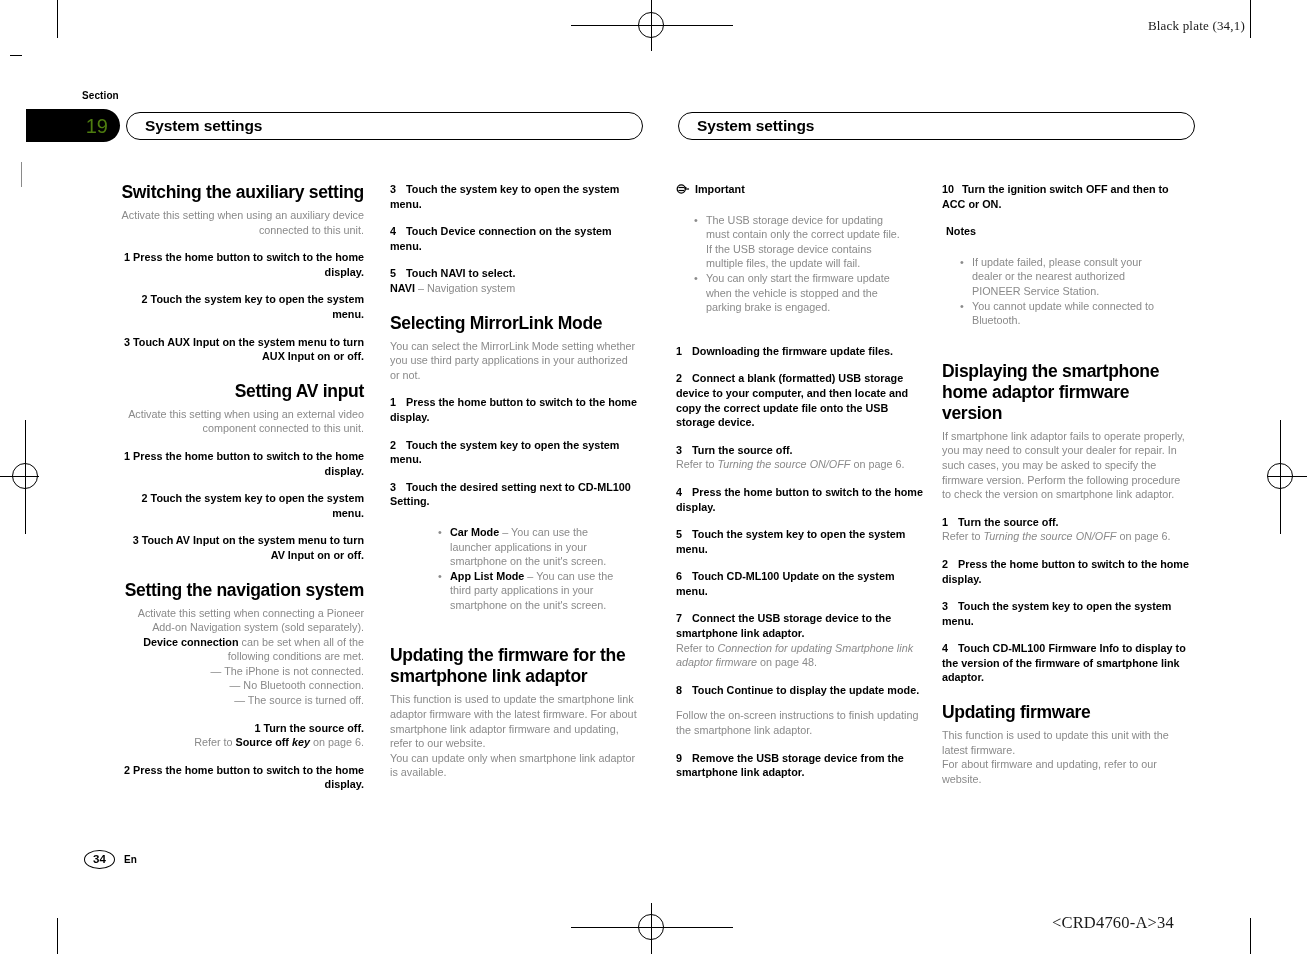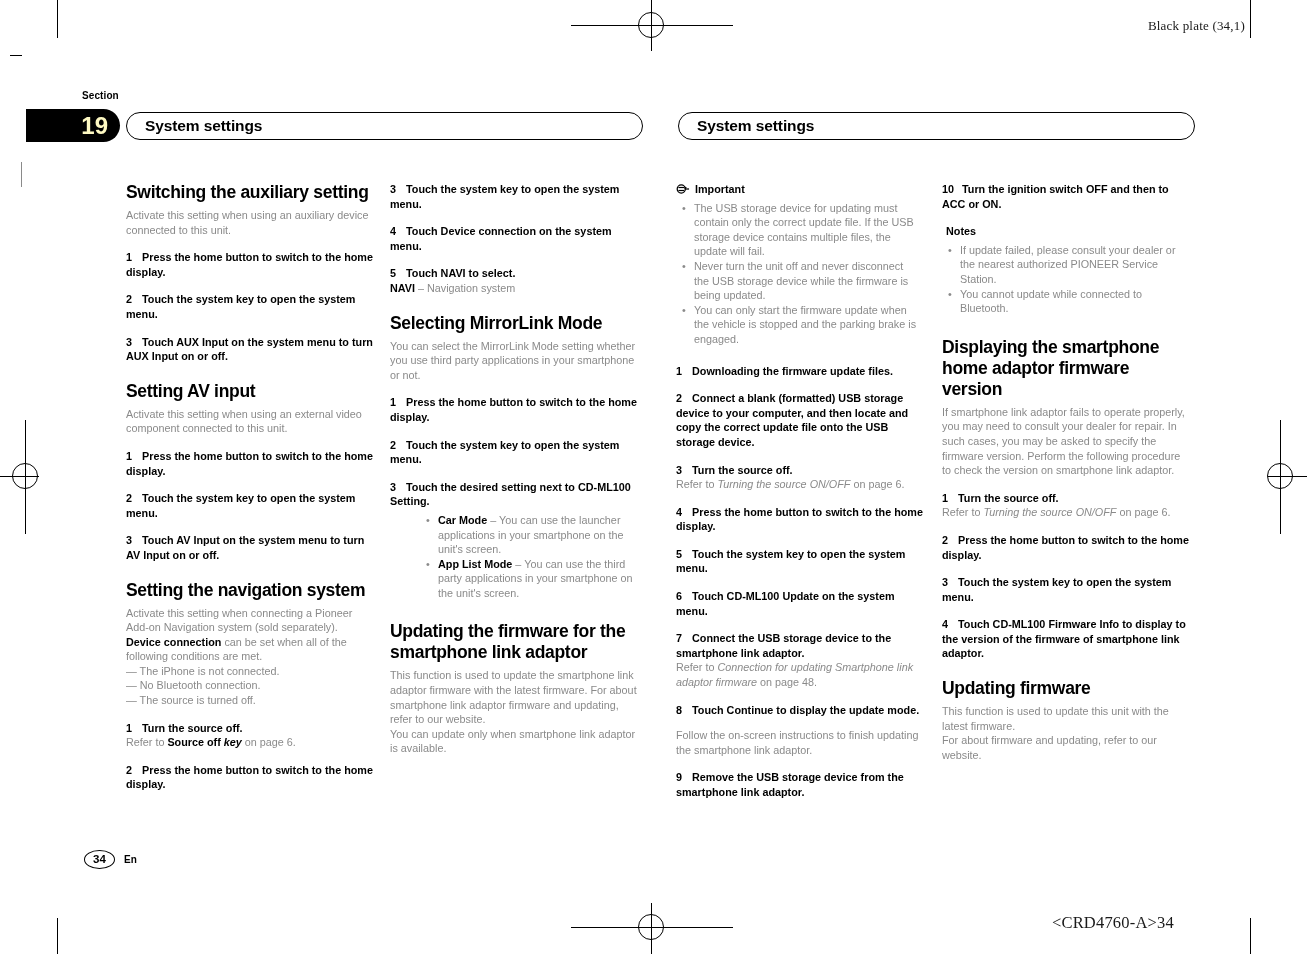--- a/index.html
+++ b/index.html
@@ -89,23 +89,23 @@
     top: 7px;
     width: 94px;
     height: 33px;
     background: #000;
     border-radius: 0 17px 17px 0;
   }
   .section-num {
     position: absolute;
     right: 12px;
     top: 7px;
-    color: #fef9c3;
-    font-size: 24px;
-    font-weight: bold;
+    color: #4d7c0f;
+    font-size: 20px;
+    font-weight: normal;
     line-height: 20px;
   }
 
   
   .header-pill {
     position: absolute;
     height: 28px;
     border: 1.6px solid #000;
     border-radius: 15px;
     box-sizing: border-box;
@@ -123,21 +123,21 @@
   #hdr-right { left: 678px; top: 112px; width: 517px; }
 
   
   .col {
     position: absolute;
     top: 182px;
     width: 248px;
     font-size: 10.8px;
     line-height: 14.6px;
   }
-  #col1 { left: 126px; }
+  #col1 { left: 116px; text-align: right; }
   #col2 { left: 390px; }
   #col3 { left: 676px; }
   #col4 { left: 942px; }
 
   h2.sec {
     font-size: 17.5px;
     font-weight: bold;
     line-height: 21px;
     margin: 0 0 5px 0;
     letter-spacing: -0.3px;
@@ -171,21 +171,21 @@
   ul.dash {
     list-style: none;
     margin: 0;
     padding: 0;
     color: #8a8a8a;
   }
   ul.dash li { line-height: 14.6px; }
 
   ul.bul {
     list-style: none;
-    margin: 4px;
+    margin: 16px;
     padding: 0 0 0 0;
   }
   ul.bul > li {
     color: #8a8a8a;
     position: relative;
     padding-left: 14px;
     line-height: 14.6px;
   }
   ul.bul > li::before {
     content: "\2022";
@@ -331,21 +331,21 @@
   </div>
 <div class="col" id="col2">
     <p class="step"><span class="n">3</span> Touch the system key to open the system menu.</p>
     <div style="height: 13px;"></div>
     <p class="step"><span class="n">4</span> Touch Device connection on the system menu.</p>
     <div style="height: 13px;"></div>
     <p class="step"><span class="n">5</span> Touch NAVI to select.</p>
     <p class="sub"><b>NAVI</b> – Navigation system</p>
     <div style="height: 17px;"></div>
     <h2 class="sec">Selecting MirrorLink Mode</h2>
-    <p class="intro">You can select the MirrorLink Mode setting whether you use third party applications in your smartphone or not.</p>
+    <p class="intro">You can select the MirrorLink Mode setting whether you use third party applications in your authorized or not.</p>
     <div style="height: 13px;"></div>
     <p class="step"><span class="n">1</span> Press the home button to switch to the home display.</p>
     <div style="height: 13px;"></div>
     <p class="step"><span class="n">2</span> Touch the system key to open the system menu.</p>
     <div style="height: 13px;"></div>
     <p class="step"><span class="n">3</span> Touch the desired setting next to CD-ML100 Setting.</p>
     <ul class="bul indented">
       <li><b>Car Mode</b> – You can use the launcher applications in your smartphone on the unit's screen.</li>
       <li><b>App List Mode</b> – You can use the third party applications in your smartphone on the unit's screen.</li>
     </ul>
@@ -361,21 +361,20 @@
           <circle cx="7" cy="8" r="5.4" fill="none" stroke="#000" stroke-width="1.7"></circle>
           <rect x="3.2" y="5.2" width="7.6" height="1.6" fill="#000"></rect>
           <rect x="3.2" y="9.2" width="7.6" height="1.6" fill="#000"></rect>
           <path d="M12.2 8 L17.4 8" stroke="#000" stroke-width="1.7"></path>
           <path d="M11.4 4.4 L14.6 6.3 L11.4 8.2 Z" fill="#000"></path>
         </svg></span>
       <span>Important</span>
     </div>
     <ul class="bul">
       <li>The USB storage device for updating must contain only the correct update file. If the USB storage device contains multiple files, the update will fail.</li>
-      <li>Never turn the unit off and never disconnect the USB storage device while the firmware is being updated.</li>
       <li>You can only start the firmware update when the vehicle is stopped and the parking brake is engaged.</li>
     </ul>
     <div style="height: 13px;"></div>
     <p class="step"><span class="n">1</span> Downloading the firmware update files.</p>
     <div style="height: 13px;"></div>
     <p class="step"><span class="n">2</span> Connect a blank (formatted) USB storage device to your computer, and then locate and copy the correct update file onto the USB storage device.</p>
     <div style="height: 13px;"></div>
     <p class="step"><span class="n">3</span> Turn the source off.</p>
     <p class="sub">Refer to <i>Turning the source ON/OFF</i> on page 6.</p>
     <div style="height: 13px;"></div>

